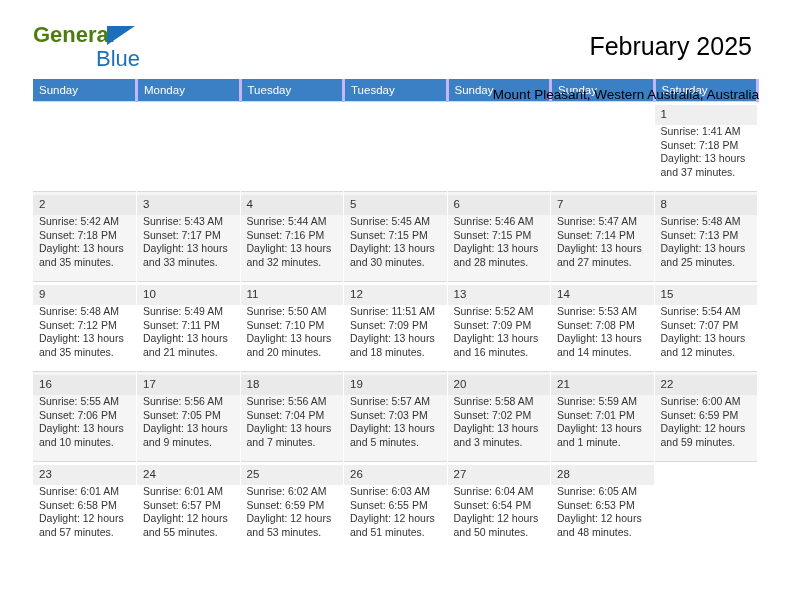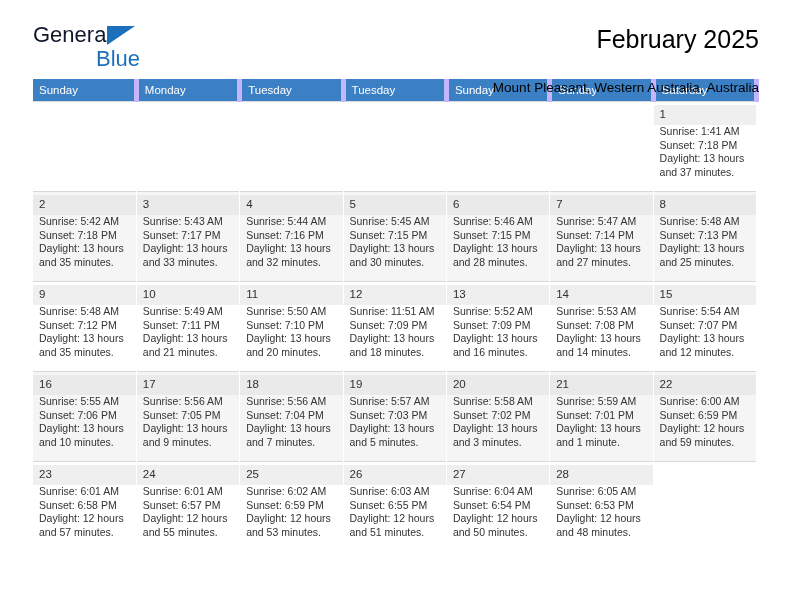--- a/index.html
+++ b/index.html
@@ -31,24 +31,24 @@
   }
   .brand {
     position: absolute;
     left: 0;
     top: 24px;
     width: 200px;
     height: 48px;
   }
   .brand-general {
     font-size: 22px;
-    color: #0f172a;
+    color: #4d7c0f;
     letter-spacing: 0px;
     line-height: 22px;
-    font-weight: normal;
+    font-weight: bold;
     display: block;
   }
   .brand-triangle {
     position: absolute;
     left: 74px;
     top: 2px;
     width: 0;
     height: 0;
     border-left: 28px solid #1c6fba;
     border-bottom: 19px solid transparent;
@@ -63,21 +63,21 @@
   }
   .title-block {
     text-align: right;
     padding-top: 2px;
   }
   .cal-title {
     font-size: 25px;
     color: #000000;
     line-height: 30px;
     font-weight: normal;
-    margin: 0;
+    margin: 7px;
   }
   .cal-subtitle {
     font-size: 13.5px;
     color: #000000;
     line-height: 22px;
     margin: 23px 0 0 0;
     font-weight: normal;
   }
   
   table.calendar {
@@ -88,21 +88,21 @@
   }
   table.calendar th {
     background: #3b7fc4;
     color: #ffffff;
     font-size: 11.5px;
     font-weight: normal;
     text-align: left;
     padding: 5px 0 5px 6px;
     height: 19px;
     box-sizing: border-box;
-    border-right: 5px solid #c4b5fd;
+    border-right: 3px solid #c4b5fd;
   }
   table.calendar td {
     vertical-align: top;
     height: 90px;
     padding: 0;
     border-top: 1px solid #d8d8d8;
     border-right: 1px solid #ffffff;
     box-sizing: border-box;
     background: #ffffff;
   }

